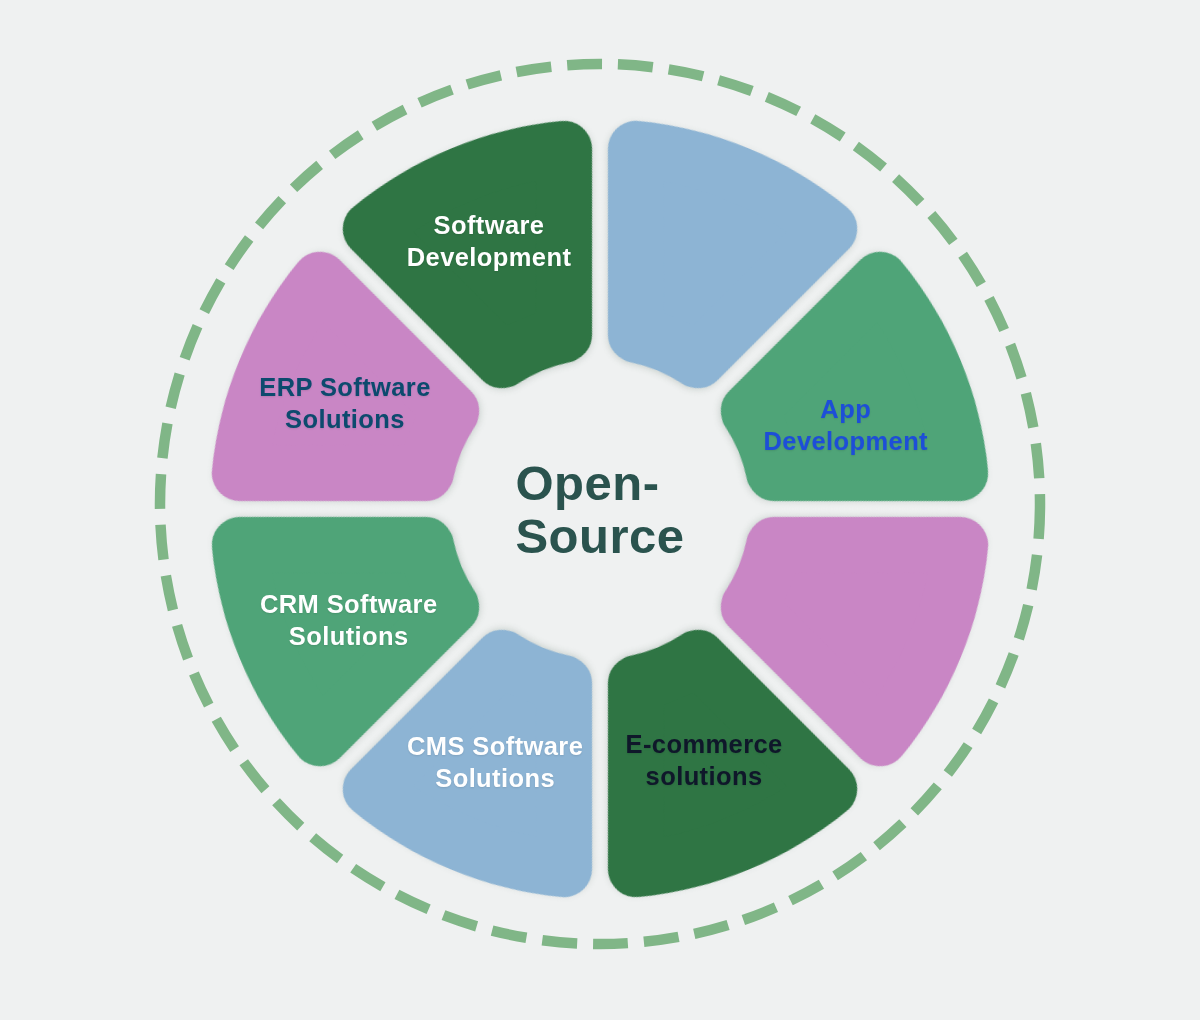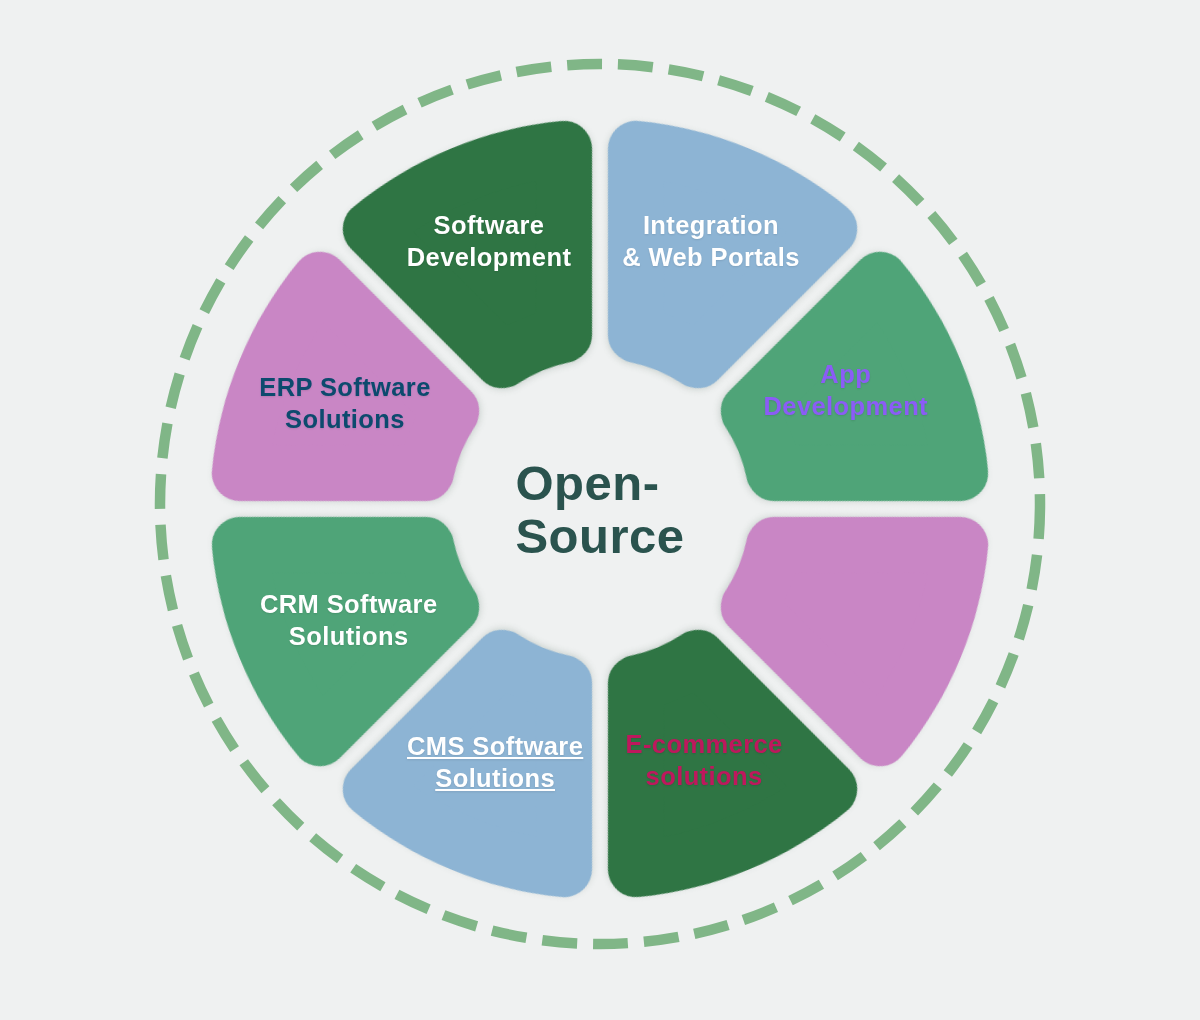--- a/index.html
+++ b/index.html
@@ -66,27 +66,25 @@
       <path d="M -104.59,-346.56 A 362 362 0 0 1 104.59,-346.56 L 33.45,-174.83 A 178 178 0 0 0 -33.45,-174.83 Z" class="petal" transform="translate(600 509) rotate(67.5)" fill="#4fa478" stroke="#4fa478" stroke-width="56" stroke-linejoin="round"></path>
       <path d="M -104.59,-346.56 A 362 362 0 0 1 104.59,-346.56 L 33.45,-174.83 A 178 178 0 0 0 -33.45,-174.83 Z" class="petal" transform="translate(600 509) rotate(112.5)" fill="#c986c5" stroke="#c986c5" stroke-width="56" stroke-linejoin="round"></path>
       <path d="M -104.59,-346.56 A 362 362 0 0 1 104.59,-346.56 L 33.45,-174.83 A 178 178 0 0 0 -33.45,-174.83 Z" class="petal" transform="translate(600 509) rotate(157.5)" fill="#2f7544" stroke="#2f7544" stroke-width="56" stroke-linejoin="round"></path>
       <path d="M -104.59,-346.56 A 362 362 0 0 1 104.59,-346.56 L 33.45,-174.83 A 178 178 0 0 0 -33.45,-174.83 Z" class="petal" transform="translate(600 509) rotate(202.5)" fill="#8db4d4" stroke="#8db4d4" stroke-width="56" stroke-linejoin="round"></path>
       <path d="M -104.59,-346.56 A 362 362 0 0 1 104.59,-346.56 L 33.45,-174.83 A 178 178 0 0 0 -33.45,-174.83 Z" class="petal" transform="translate(600 509) rotate(247.5)" fill="#4fa478" stroke="#4fa478" stroke-width="56" stroke-linejoin="round"></path>
       <path d="M -104.59,-346.56 A 362 362 0 0 1 104.59,-346.56 L 33.45,-174.83 A 178 178 0 0 0 -33.45,-174.83 Z" class="petal" transform="translate(600 509) rotate(292.5)" fill="#c986c5" stroke="#c986c5" stroke-width="56" stroke-linejoin="round"></path>
     </svg>
   <div id="labels">
       <div class="seg-label" style="color: rgb(255, 255, 255); left: 489.022px; top: 241.075px;">Software
 Development</div>
-      <div class="seg-label" style="color: rgb(255, 255, 255); left: 710.978px; top: 241.075px;">Integration
-&amp; Web Portals</div>
-      <div class="seg-label" style="color: #8b5cf6; left: 845.752px; top: 390px;">App
+      <div class="seg-label" style="color: #1d4ed8; left: 845.752px; top: 425px;">App
 Development</div>
-      <div class="seg-label" style="color: #be185d; left: 704.09px; top: 760.295px;">E-commerce
+      <div class="seg-label" style="color: #0f172a; left: 704.09px; top: 760.295px;">E-commerce
 solutions</div>
-      <div class="seg-label" style="color: rgb(255, 255, 255); left: 495.145px; top: 762.143px; text-decoration: underline;">CMS Software
+      <div class="seg-label" style="color: rgb(255, 255, 255); left: 495.145px; top: 762.143px;">CMS Software
 Solutions</div>
       <div class="seg-label" style="color: rgb(255, 255, 255); left: 348.705px; top: 613.09px; margin-top: 7px;">CRM Software
 Solutions</div>
       <div class="seg-label" style="color: #0c4a6e; left: 345.009px; top: 403.379px;">ERP Software
 Solutions</div>
     </div>
   <div class="center-title" style="color: rgb(42, 83, 78);">Open-
 Source</div>
 </div>
 

